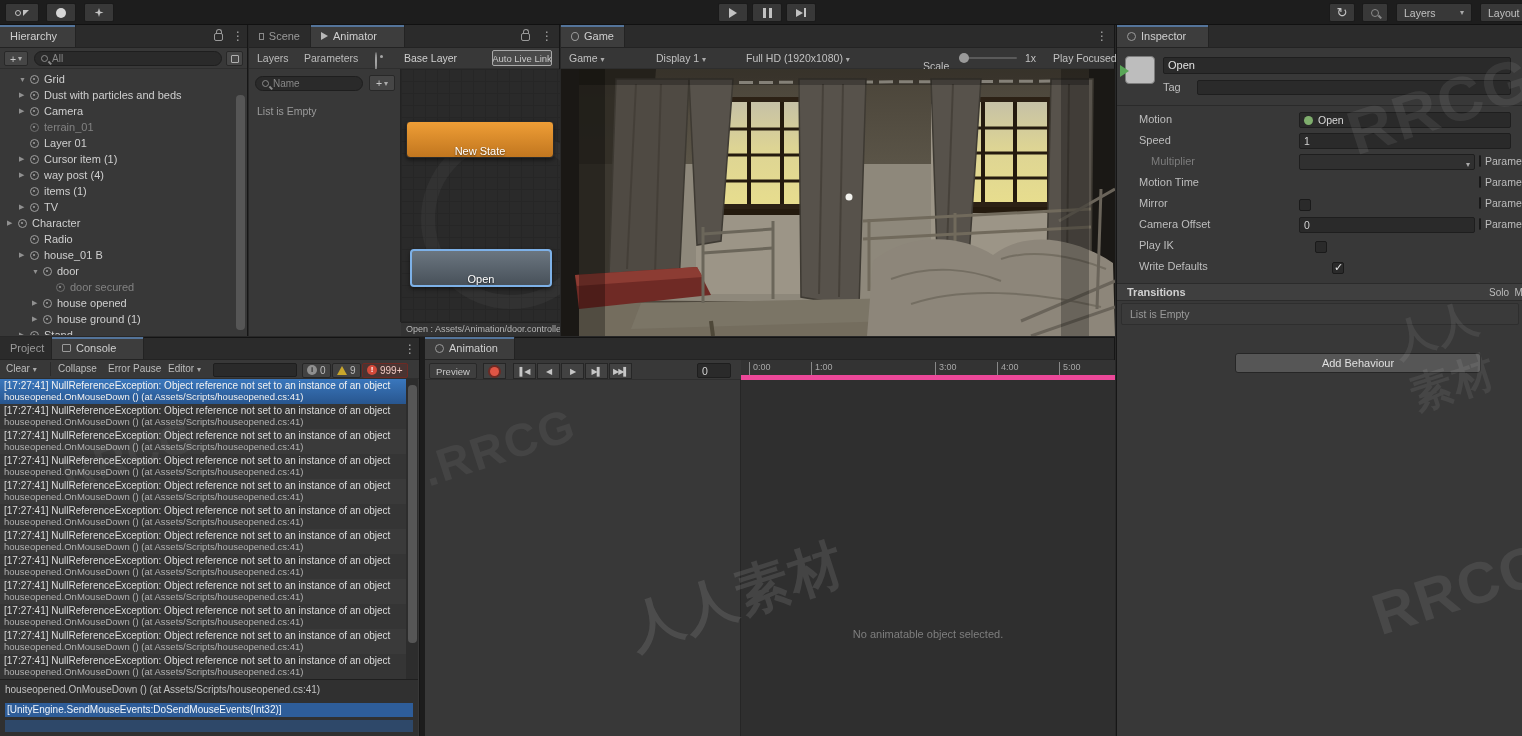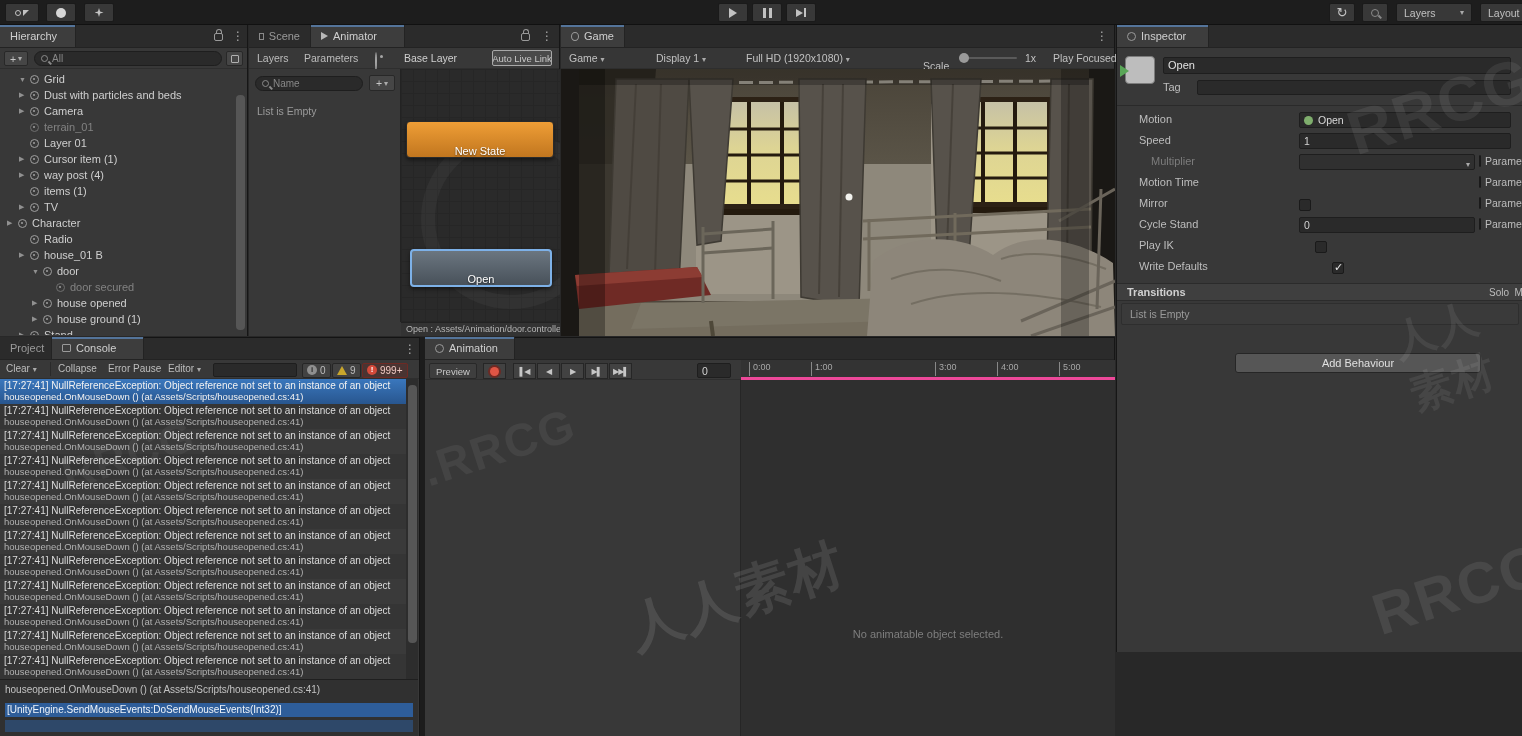--- a/index.html
+++ b/index.html
@@ -545,34 +545,34 @@
           <span class="recdot"></span>
         </div>
       <div class="transport" style="left:88px;">▌◀</div>
       <div class="transport" style="left:112px;">◀</div>
       <div class="transport" style="left:136px;">▶</div>
       <div class="transport" style="left:160px;">▶▌</div>
       <div class="transport" style="left:184px;">▶▶▌</div>
       <div class="field abs" style="left:272px;top:3px;width:34px;height:15px;">0</div>
     </div>
     <div class="abs" style="left:0;top:42px;width:316px;height:357px;background:#383838;border-right:1px solid #262626;"></div>
-    <div id="anim-ruler" class="abs" style="left:316px;top:22px;width:374px;height:20px;background:#333333;border-bottom:3px solid #ec4899;overflow:hidden;">
+    <div id="anim-ruler" class="abs" style="left:316px;top:22px;width:374px;height:20px;background:#333333;border-bottom:5px solid #ec4899;overflow:hidden;">
         <span class="tick" style="left: 8px;">0:00</span>
         <span class="tick" style="left: 70px;">1:00</span>
         <span class="tick" style="left: 132px; margin-top: 28px;">2:00</span>
         <span class="tick" style="left: 194px;">3:00</span>
         <span class="tick" style="left: 256px;">4:00</span>
         <span class="tick" style="left: 318px;">5:00</span>
       </div>
     <div class="abs" style="left:316px;top:42px;width:374px;height:357px;background:#2f2f2f;">
       <div class="abs" style="left:0;right:0;top:248px;text-align:center;font-size:11px;color:#7e7e7e;">No animatable object selected.</div>
     </div>
   </div>
 
-  <div class="panel" style="left:1116px;top:25px;width:406px;height:627px;border-left:1px solid #161616;">
+  <div class="panel" style="left:1116px;top:25px;width:406px;height:711px;border-left:1px solid #161616;">
     <div class="tabbar">
       <div class="tab active" style="width:92px;">
         <span style="display:inline-block;width:9px;height:9px;border-radius:50%;border:1.5px solid #9a9a9a;"></span>
         <span>Inspector</span>
       </div>
     </div>
     
     <div class="stateicon" style="left:8px;top:31px;"></div>
     <div class="field abs" style="left:46px;top:32px;width:348px;height:17px;font-size:11px;color:#e2e2e2;">Open</div>
     <span class="insp-label" style="left:46px;top:56px;">Tag</span>
@@ -604,21 +604,21 @@
       <span class="param-txt">Parameter</span>
     </div>
 
     <span class="insp-label" style="left:22px;top:172px;">Mirror</span>
     <span class="chk abs" style="left:182px;top:172px;"></span>
     <div class="param-wrap" style="left:362px;top:172px;width:44px;">
       <span class="chk"></span>
       <span class="param-txt">Parameter</span>
     </div>
 
-    <span class="insp-label" style="left:22px;top:193px;">Cycle Stand</span>
+    <span class="insp-label" style="left:22px;top:193px;">Camera Offset</span>
     <div class="field abs" style="left:182px;top:192px;width:176px;height:16px;">0</div>
     <div class="param-wrap" style="left:362px;top:193px;width:44px;">
       <span class="chk"></span>
       <span class="param-txt">Parameter</span>
     </div>
 
     <span class="insp-label" style="left:22px;top:214px;">Play IK</span>
     <span class="chk abs" style="left:182px;top:214px;"></span>
 
     <span class="insp-label" style="left:22px;top:235px;">Write Defaults</span>

